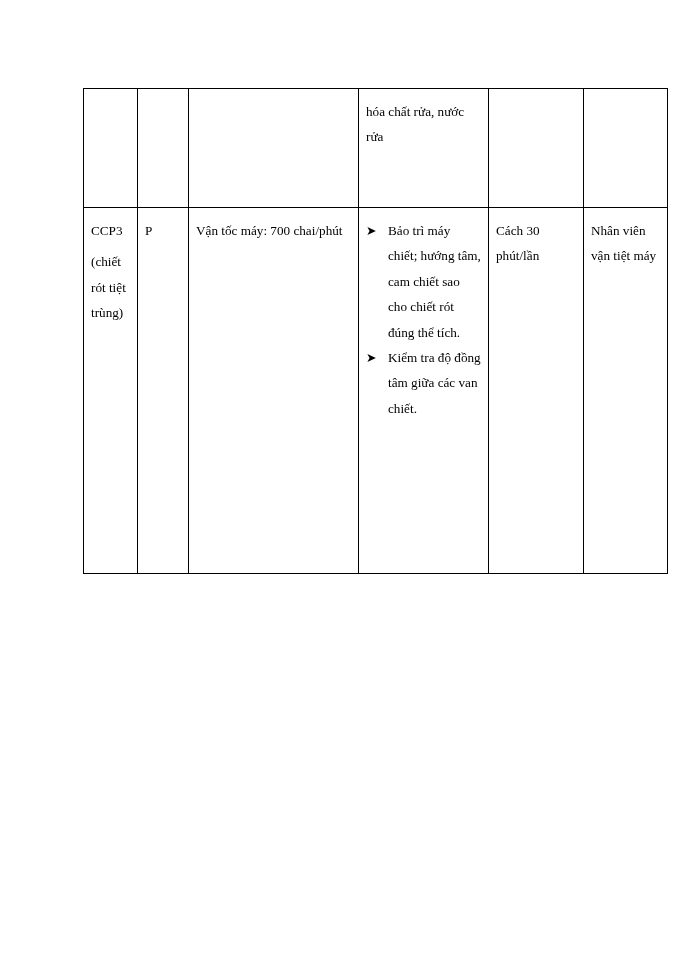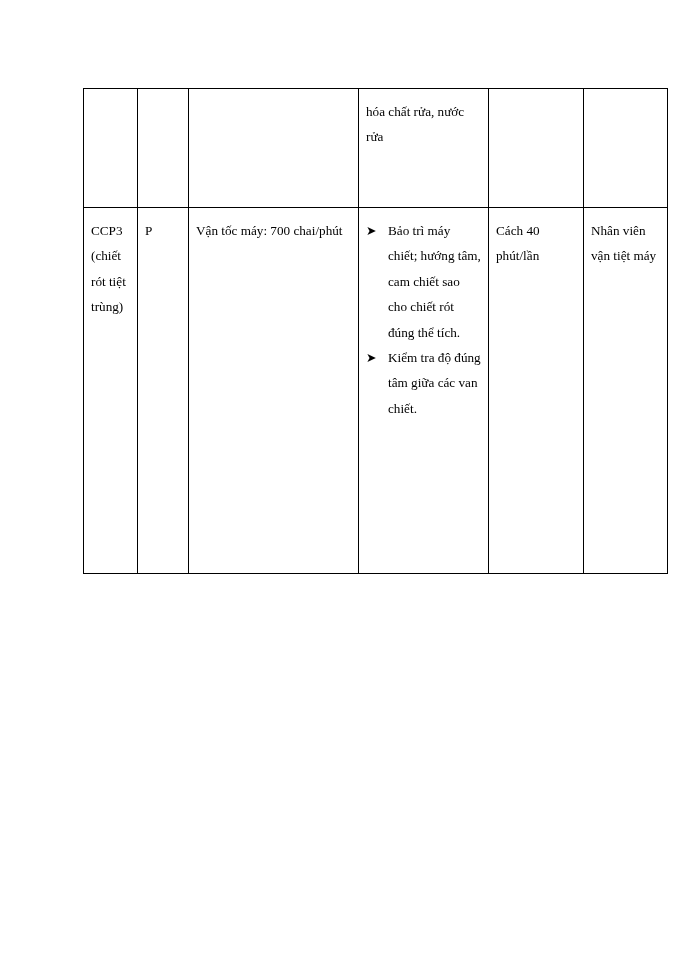--- a/index.html
+++ b/index.html
@@ -62,21 +62,21 @@
   
   tr.row-cont td { height: 119px; }
   tr.row-ccp3 td { height: 366px; }
 
   
   .p {
     margin: 0;
     padding: 0;
     line-height: 25.4px;
   }
-  .p + .p { margin-top: 0; }
+  .p + .p { margin-top: 6px; }
 
   
   .bullets {
     margin: 0;
     padding: 0;
     list-style: none;
   }
   .bullets li {
     position: relative;
     padding-left: 22px;
@@ -145,26 +145,26 @@
           <p class="p">Vận tốc máy: 700 chai/phút</p>
         </td>
         <td>
           <ul class="bullets">
             <li>
               <span class="bullet-mark">➤</span>
               <span class="cell-text">Bảo trì máy chiết; hướng tâm, cam chiết sao cho chiết rót đúng thể tích.</span>
             </li>
             <li>
               <span class="bullet-mark">➤</span>
-              <span class="cell-text">Kiểm tra độ đúng tâm giữa các van chiết.</span>
+              <span class="cell-text">Kiểm tra độ đồng tâm giữa các van chiết.</span>
             </li>
           </ul>
         </td>
         <td>
-          <p class="p">Cách 40 phút/lần</p>
+          <p class="p">Cách 30 phút/lần</p>
         </td>
         <td>
           <p class="p">Nhân viên vận tiệt máy</p>
         </td>
       </tr>
 
     </tbody>
   </table>
 
 </div>

